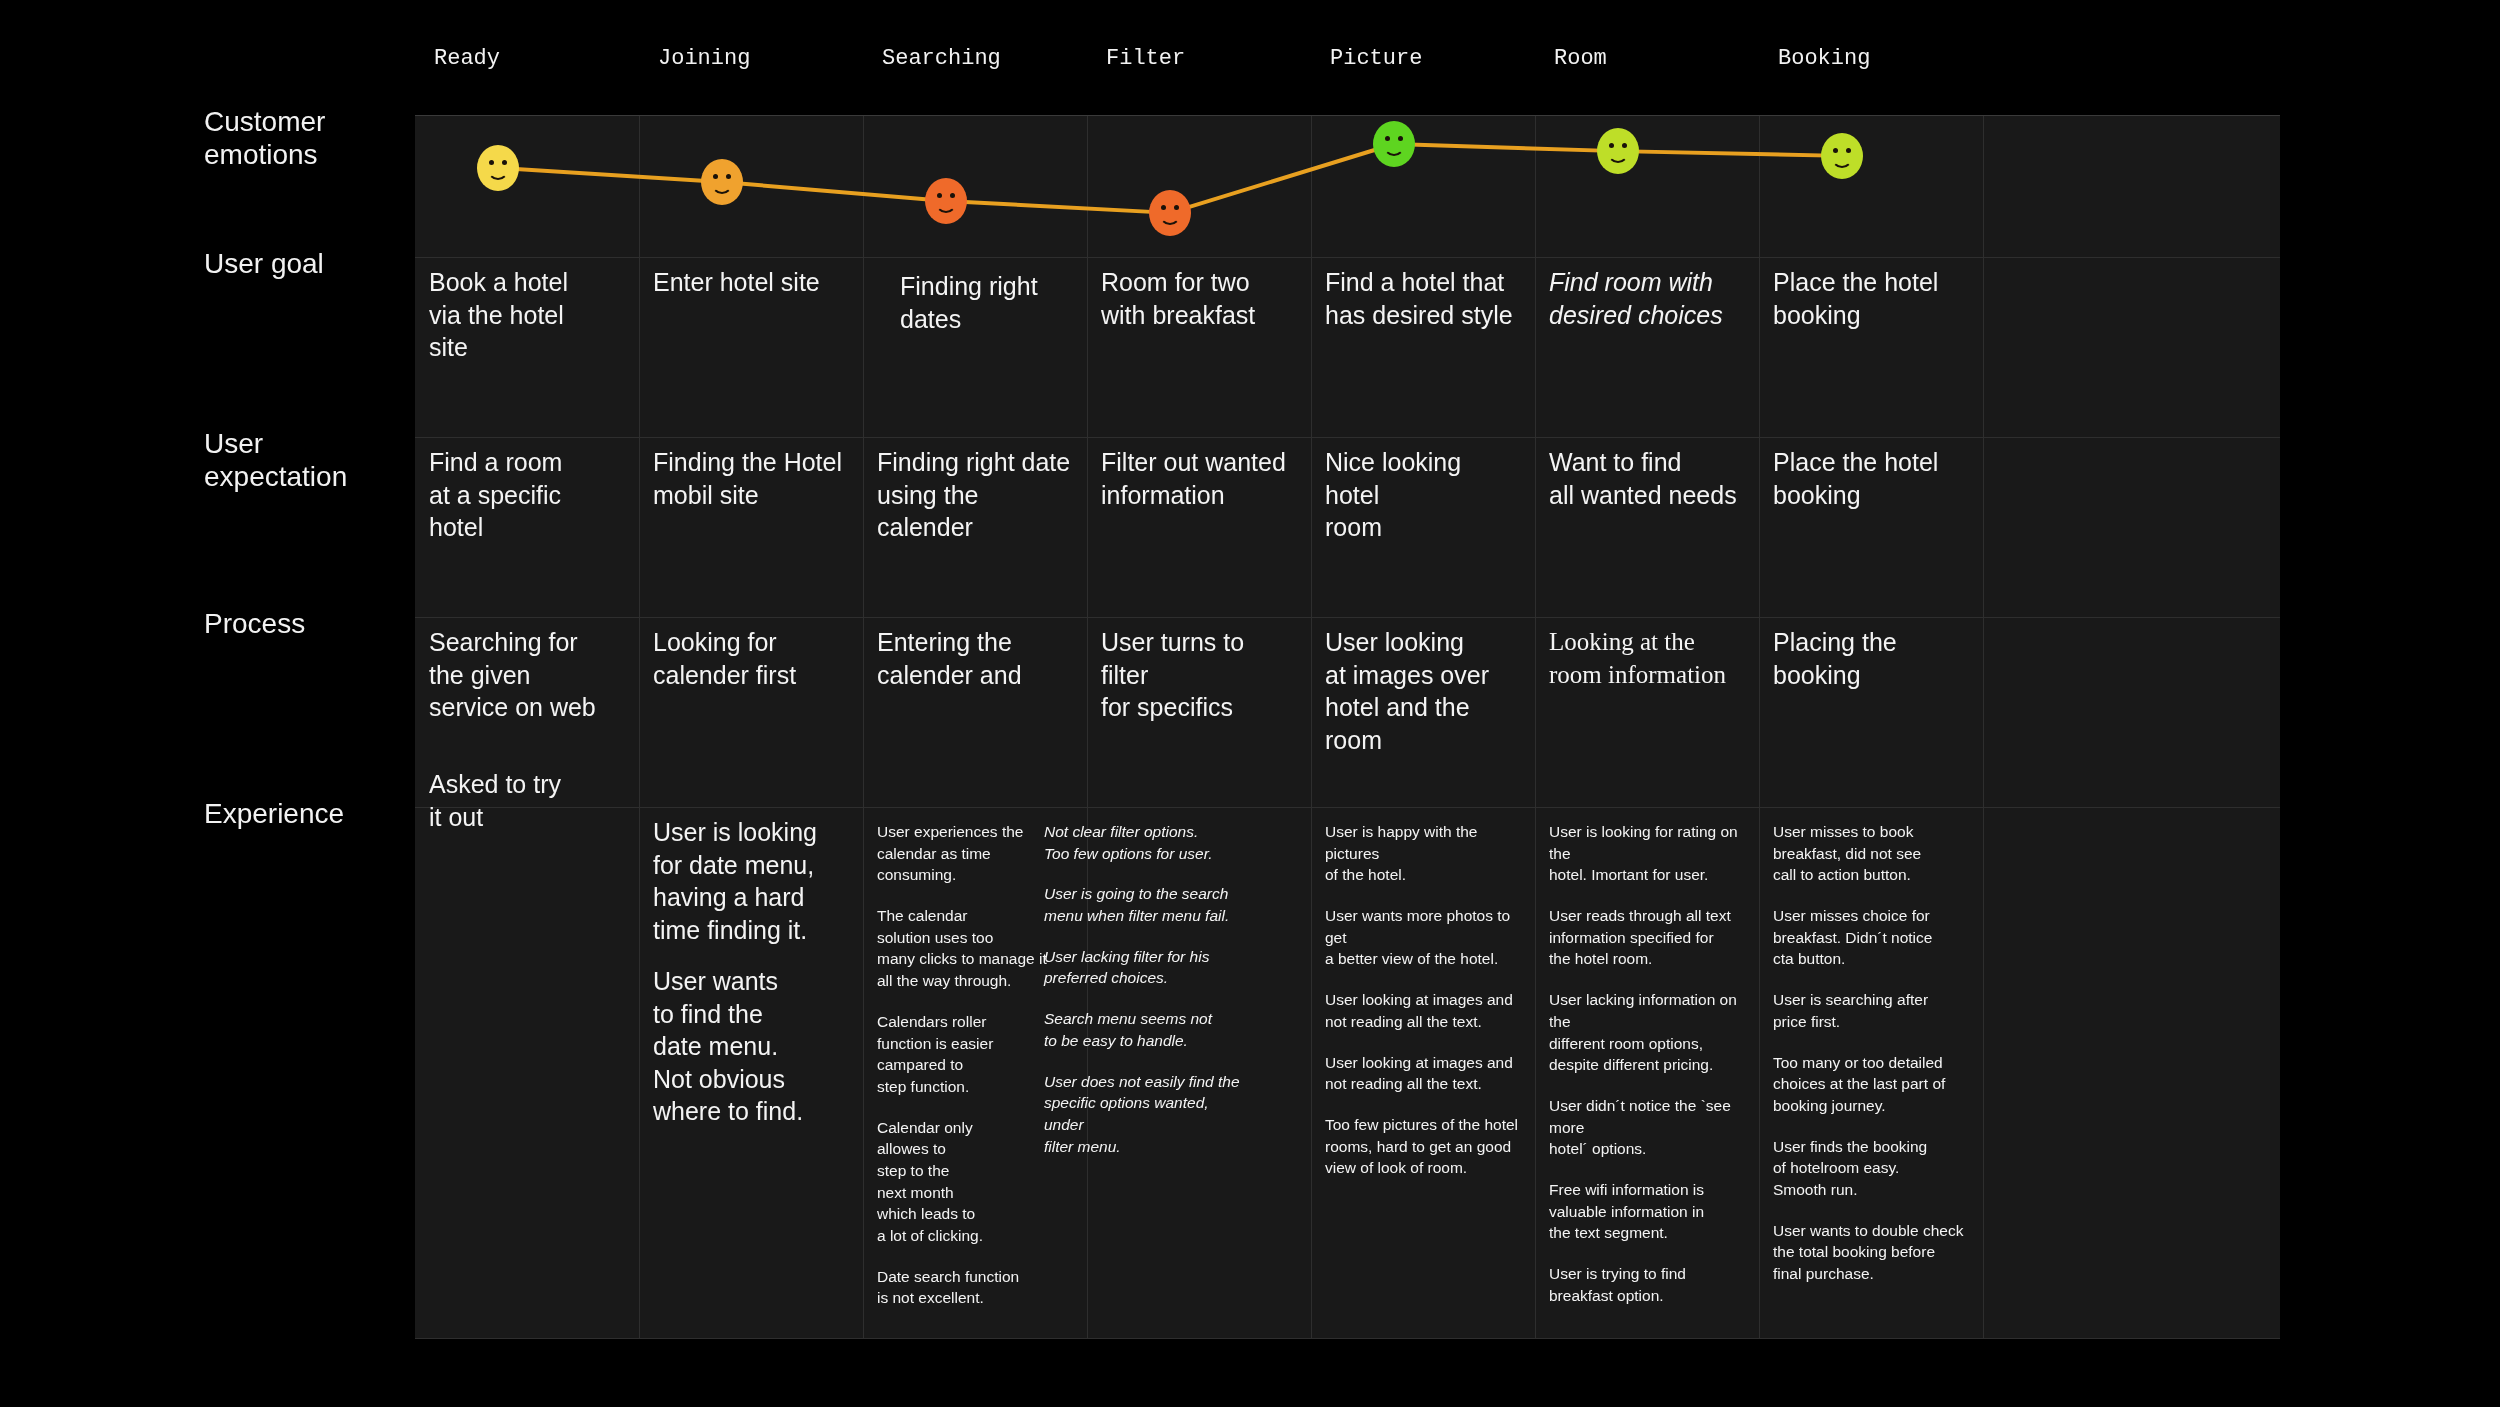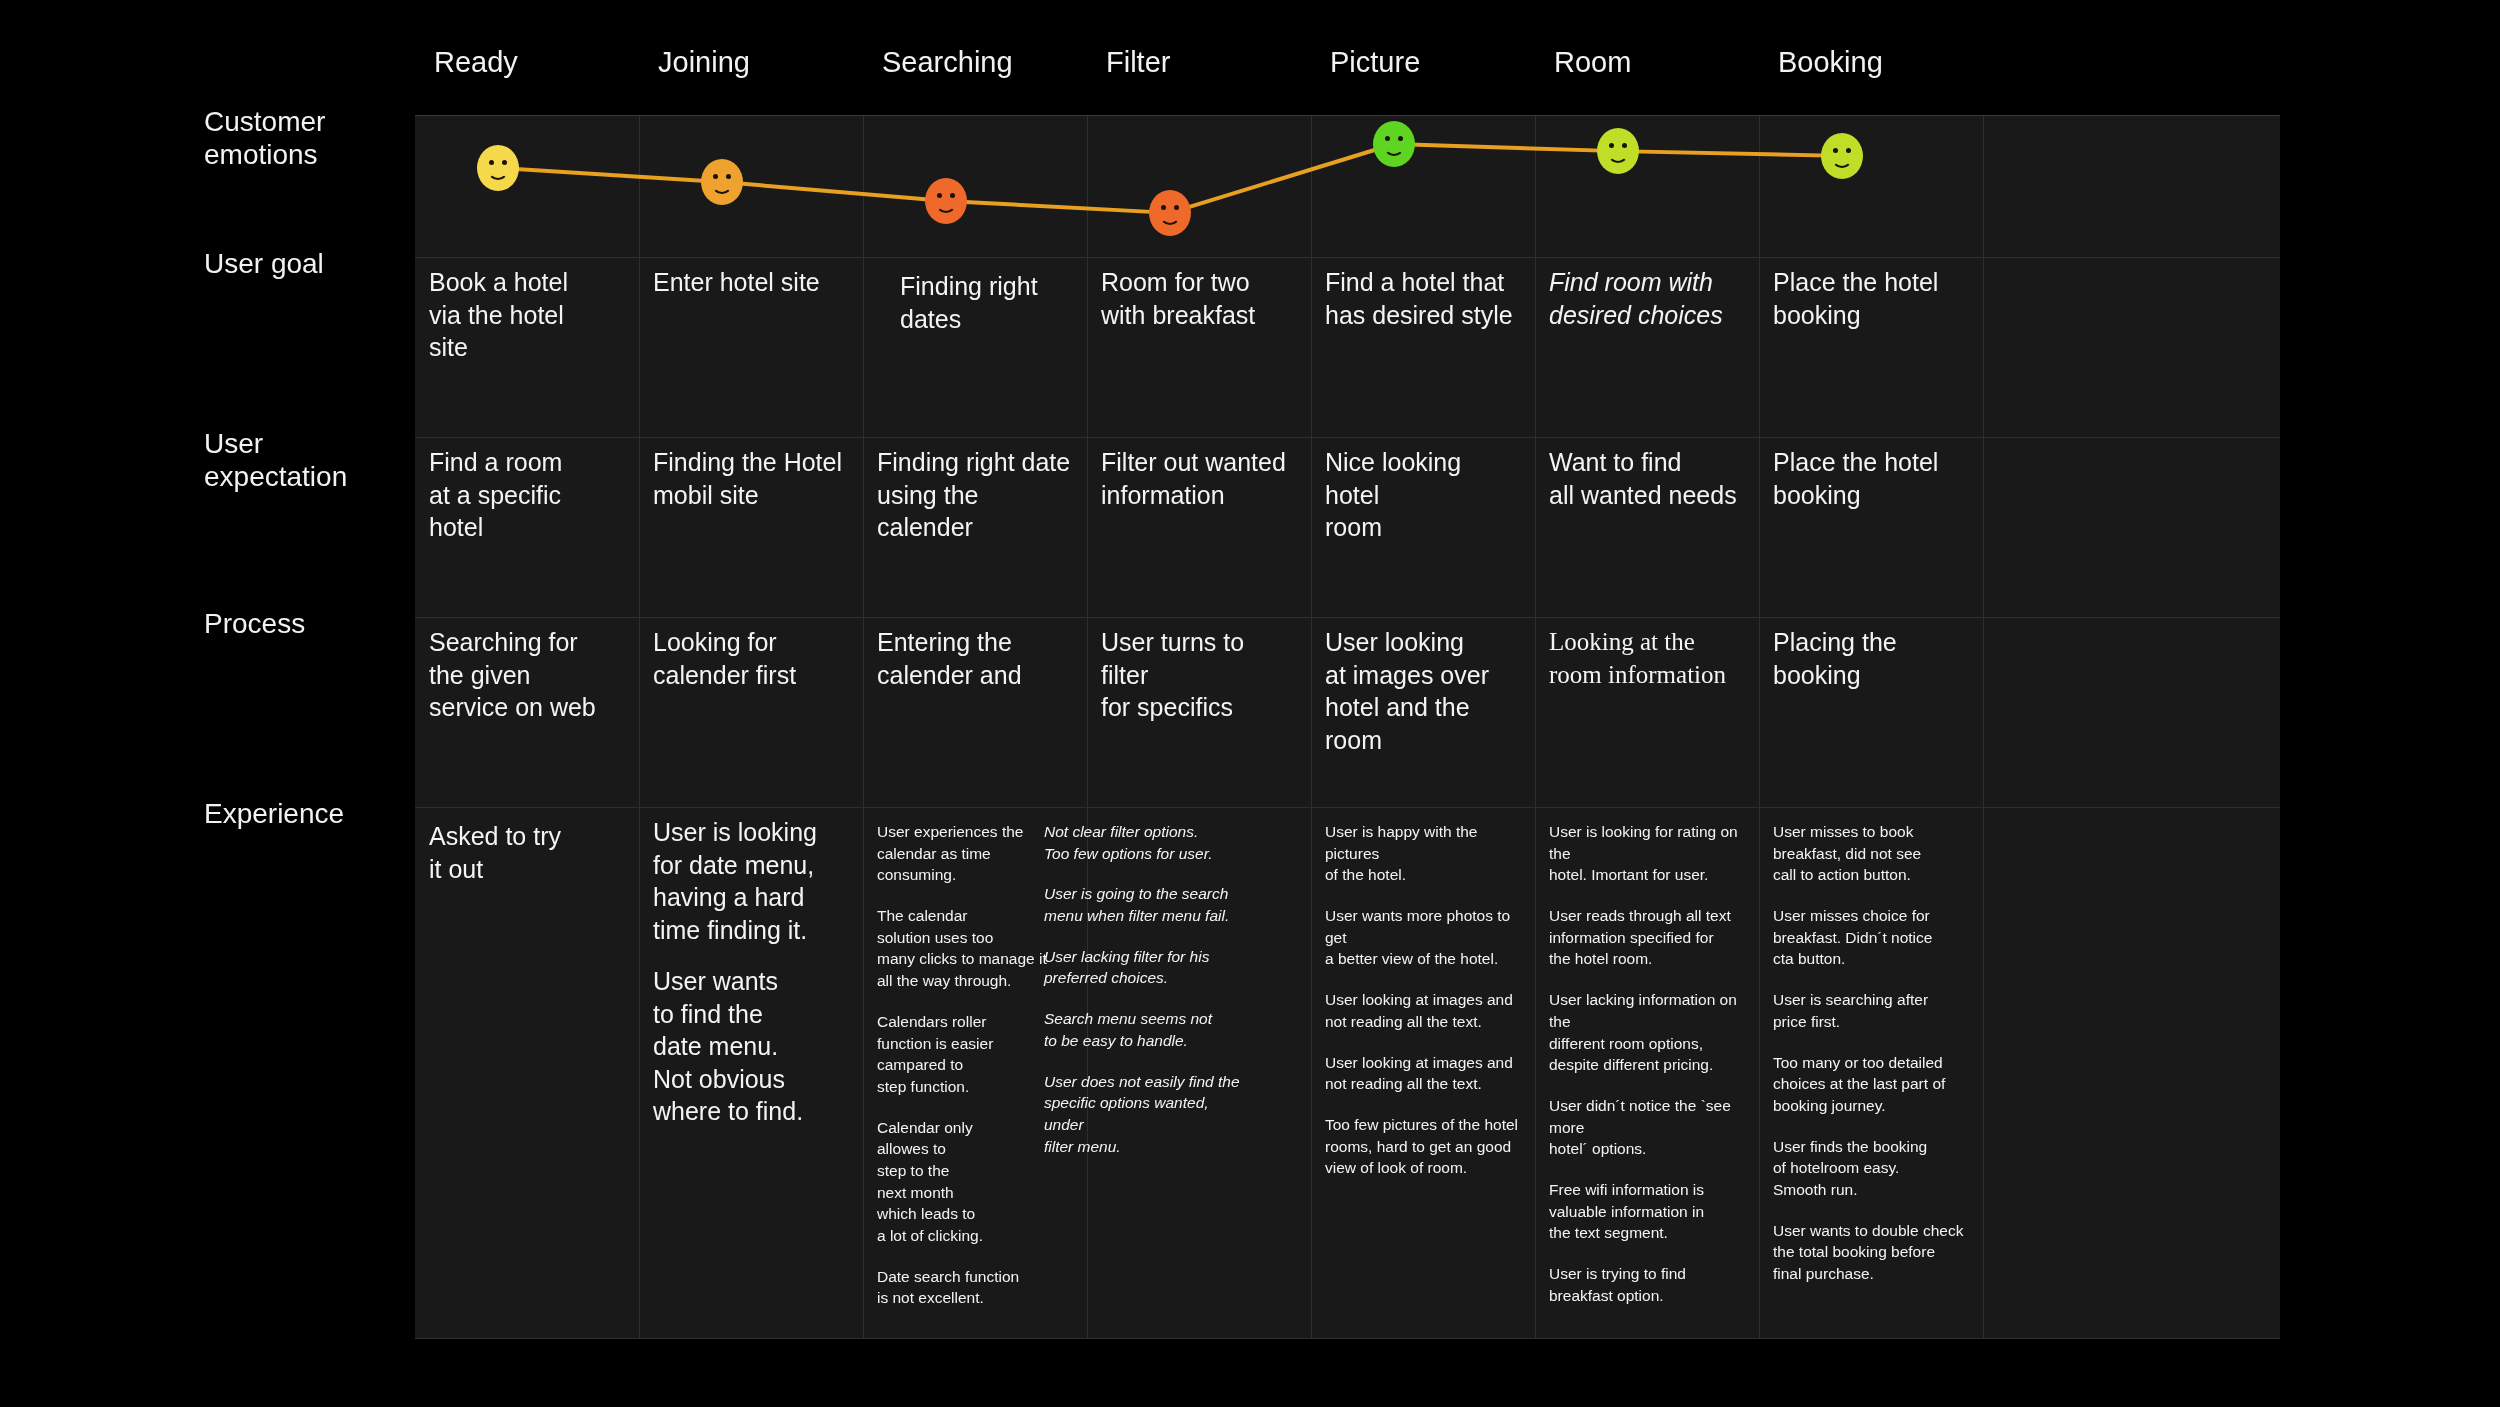--- a/index.html
+++ b/index.html
@@ -27,24 +27,25 @@
   .stage-header {
     position: absolute;
     left: 415px;
     top: 46px;
     width: 1865px;
     height: 60px;
   }
   .stage-name {
     position: absolute;
     top: 0;
-    font-size: 29px;
+    font-size: 22px;
     color: #f2f2f2;
     font-weight: 400;
     white-space: nowrap;
+    font-family: Liberation Mono, monospace;
   }
 
   
   .row-label {
     position: absolute;
     left: 204px;
     width: 210px;
     font-size: 28px;
     line-height: 1.18;
     color: #f2f2f2;
@@ -283,21 +284,21 @@
     <div class="row-band" style="top: 807px; height: 530px;">
       <div class="col-sep" style="left: 224px;"></div>
       <div class="col-sep" style="left: 448px;"></div>
       <div class="col-sep" style="left: 672px;"></div>
       <div class="col-sep" style="left: 896px;"></div>
       <div class="col-sep" style="left: 1120px;"></div>
       <div class="col-sep" style="left: 1344px;"></div>
       <div class="col-sep" style="left: 1568px;"></div>
     </div>
     <div class="row-label" style="top: 797px; white-space: pre-line;">Experience</div>
-    <div class="cell" style="left: 415px; top: 820px; width: 224px;">
+    <div class="cell" style="left: 415px; top: 768px; width: 224px;">
       <div class="cell-text para">Asked to try
 it out</div>
     </div>
     <div class="cell" style="left: 639px; top: 816px; width: 224px;">
       <div class="cell-text para">User is looking
 for date menu,
 having a hard
 time finding it.</div>
       <div class="cell-text para">User wants
 to find the

